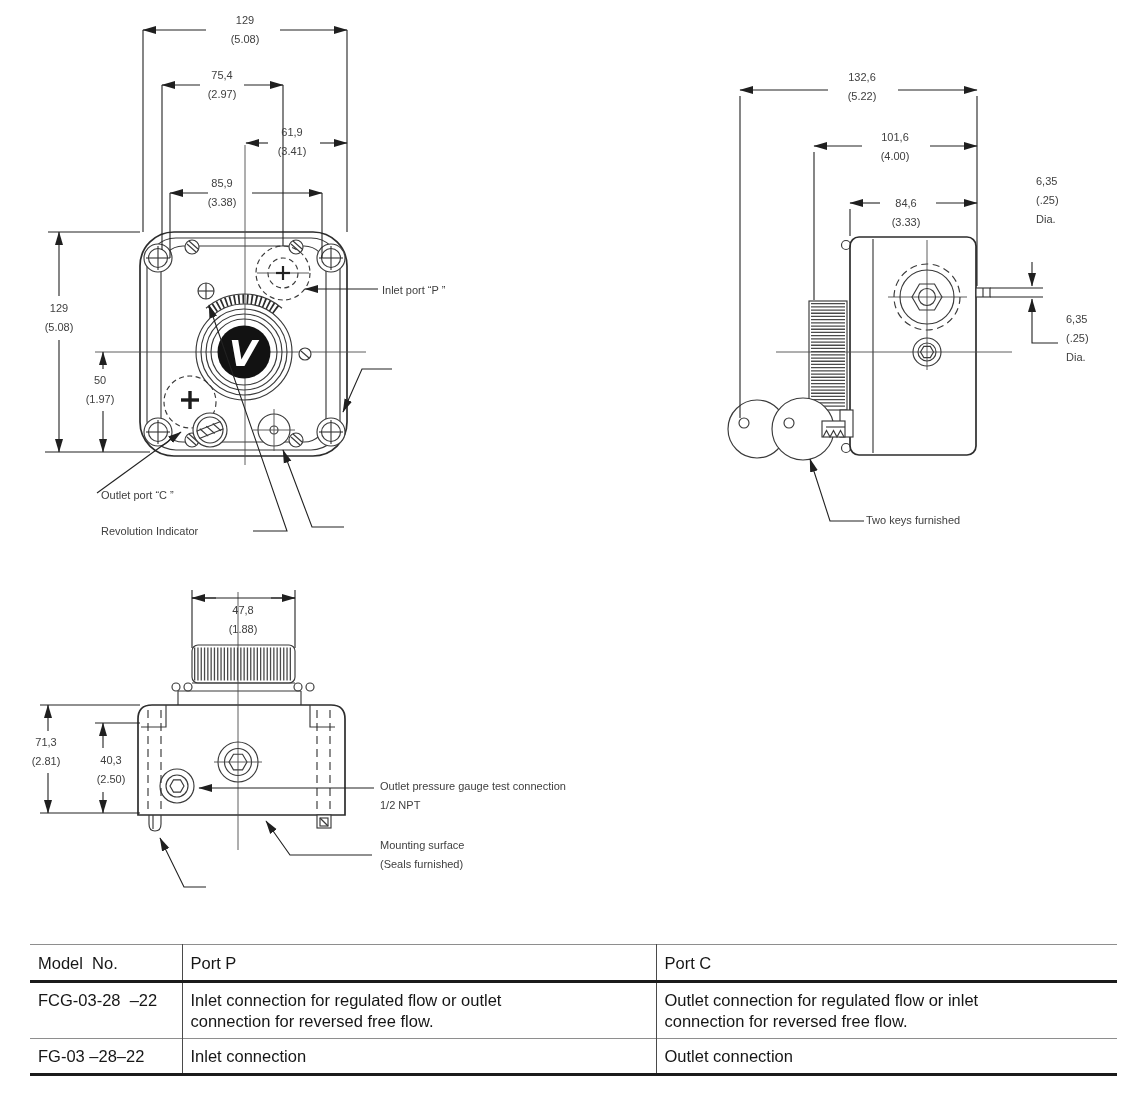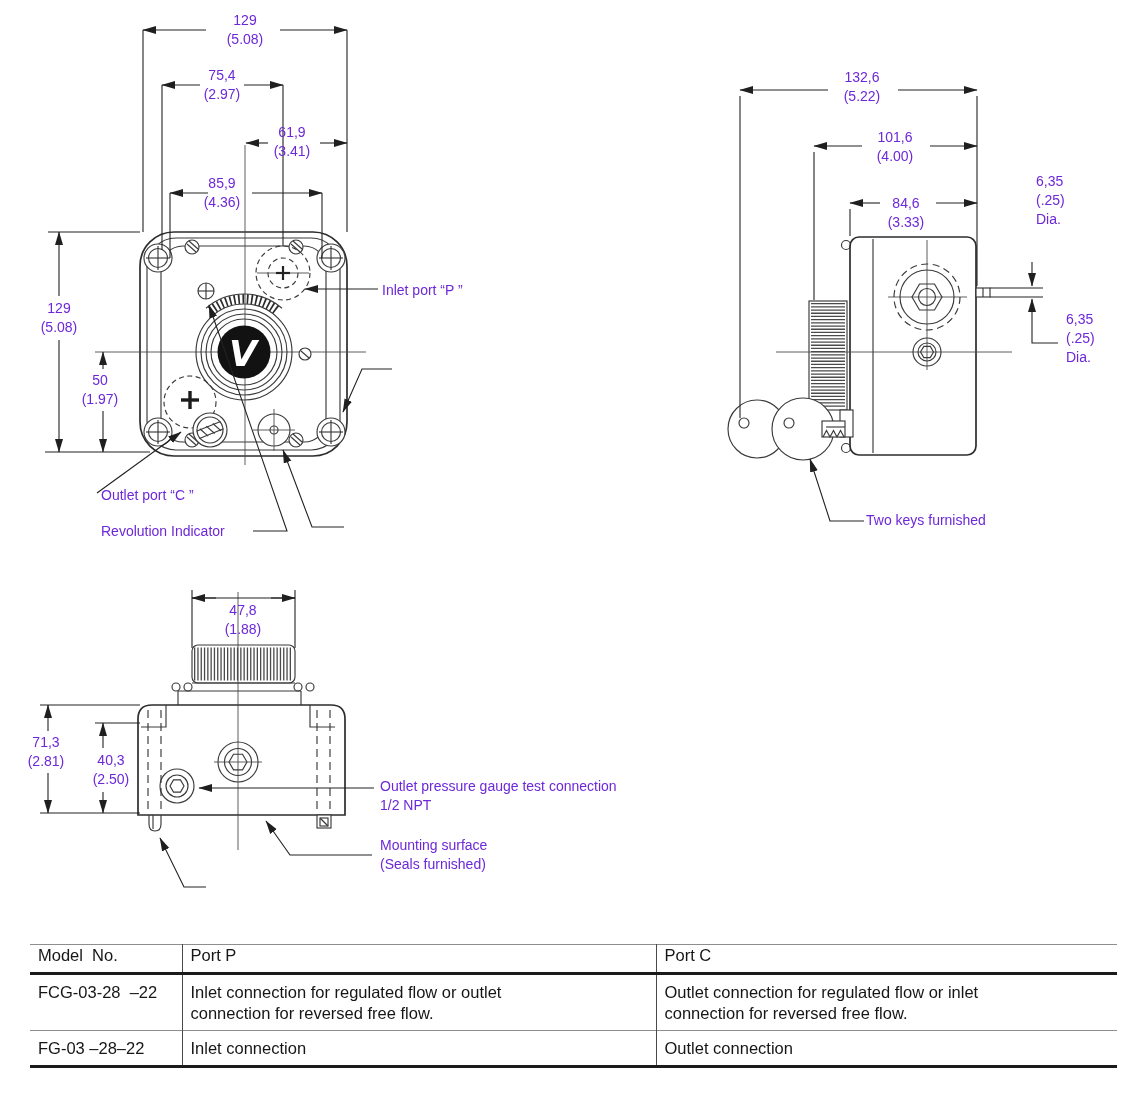--- a/index.html
+++ b/index.html
@@ -6,29 +6,29 @@
   .stage{position:relative;width:1140px;height:1095px;background:#fff;overflow:hidden;
          font-family:"Liberation Sans","DejaVu Sans",sans-serif;color:#1a1a1a;}
   svg.art{position:absolute;left:0;top:0;}
   .ol{fill:none;stroke:#2d2d2d;stroke-width:1.7px;}
   .tn{fill:none;stroke:#3a3a3a;stroke-width:1.15px;}
   .wf{fill:#fff;stroke:#3a3a3a;stroke-width:1.15px;}
   .cl{fill:none;stroke:#4d4d4d;stroke-width:0.9px;}
   .dim{fill:none;stroke:#222;stroke-width:1.1px;}
   .dsh{stroke-dasharray:5,3.5;}
   .hid{stroke-dasharray:8,5;}
-  .txt{position:absolute;font-size:14px;line-height:19px;white-space:nowrap;color:#6d28d9;}
+  .txt{position:absolute;font-size:11px;line-height:19px;white-space:nowrap;color:#404040;}
   .ctr{text-align:center;transform:translateX(-50%);}
   
   .spec{position:absolute;left:30px;top:944px;width:1087px;border-collapse:collapse;
         table-layout:fixed;font-size:16.5px;color:#161616;
         border-top:1.6px solid #8e8e8e;}
   .spec th,.spec td{font-weight:normal;text-align:left;vertical-align:top;
         padding:7px 8px 6px 8px;line-height:21px;}
-  .spec th{padding-top:0;margin-top:40px;}
+  .spec th{padding-top:8px;margin-top:40px;}
   .spec .c1{border-right:1.4px solid #4a4a4a;white-space:pre;}
   .spec .c2{border-right:1.4px solid #4a4a4a;}
   .spec thead tr{border-bottom:3.8px solid #1b1b1b;}
   .spec tbody tr.r1{border-bottom:1.6px solid #8e8e8e;}
   .spec tbody tr.r2{border-bottom:3.8px solid #1b1b1b;}
 </style>
 </head>
 <body>
 
 <div class="stage">
@@ -334,21 +334,21 @@
 <div class="txt ctr" style="left:222px;top:66px">
       <div>75,4</div>
       <div>(2.97)</div>
     </div>
 <div class="txt ctr" style="left:292px;top:123px">
       <div>61,9</div>
       <div>(3.41)</div>
     </div>
 <div class="txt ctr" style="left:222px;top:174px">
       <div>85,9</div>
-      <div>(4.36)</div>
+      <div>(3.38)</div>
     </div>
 <div class="txt ctr" style="left:59px;top:299px">
       <div>129</div>
       <div>(5.08)</div>
     </div>
 <div class="txt ctr" style="left:100px;top:371px">
       <div>50</div>
       <div>(1.97)</div>
     </div>
 

